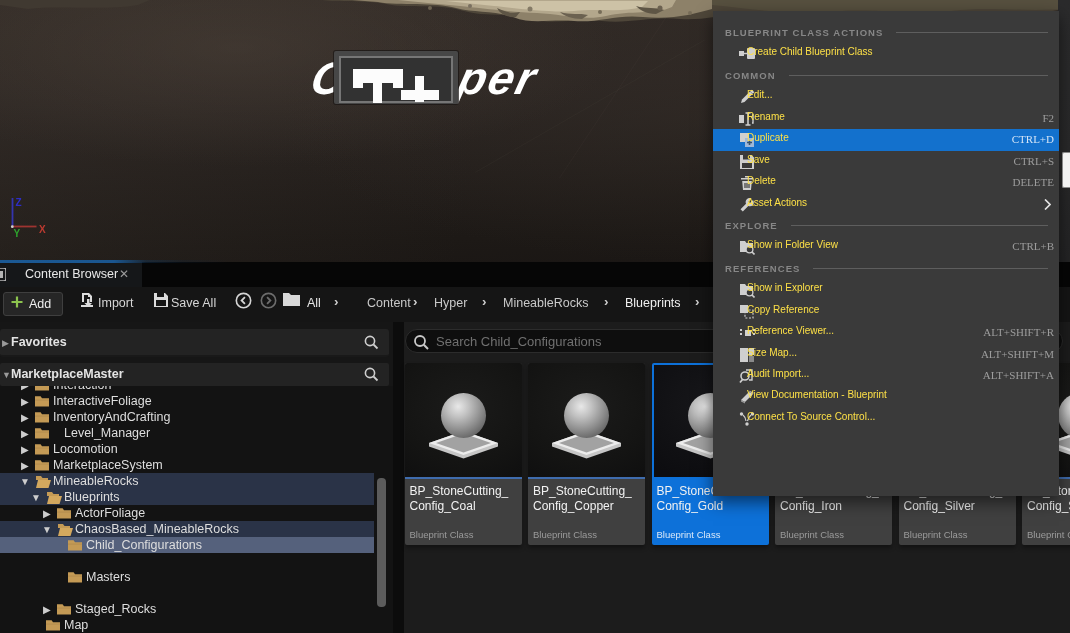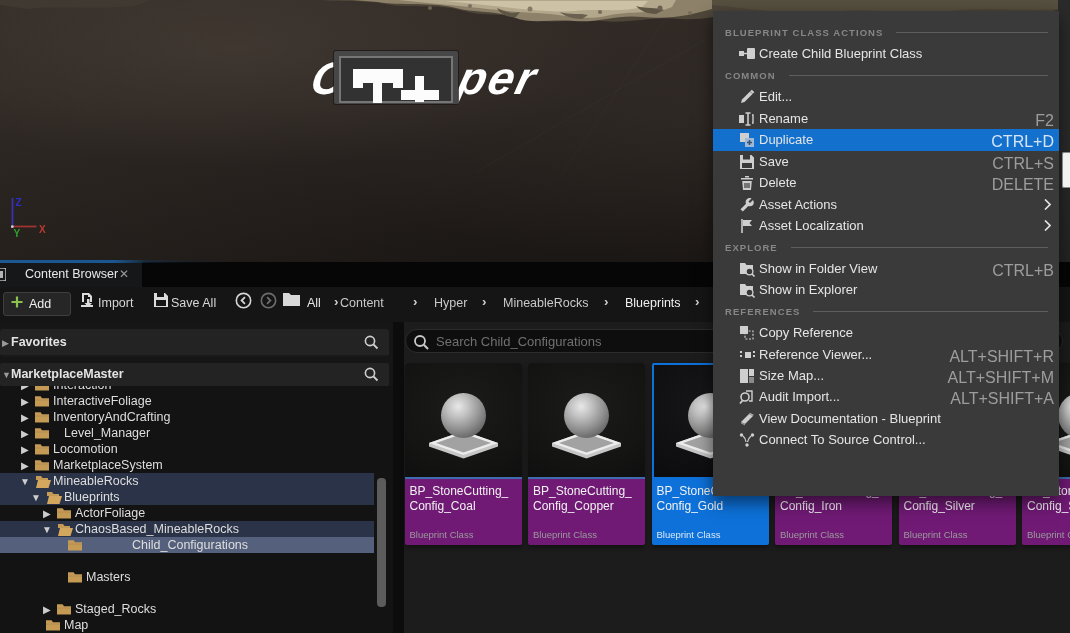--- a/index.html
+++ b/index.html
@@ -34,21 +34,21 @@
   #tabblue { left:0; top:260px; width:228px; height:2.5px;
     background:linear-gradient(90deg, #1b5994 0%, #1a5690 50%, rgba(20,58,96,.4) 64%, rgba(14,42,72,.18) 80%, rgba(10,35,60,0) 100%); }
   #tab { left:0; top:0; width:142px; height:25px; background:#151719;
     color:#e8e8e8; font-size:12.5px; line-height:25px; }
   #tab .tlabel { position:absolute; left:8px; top:0;margin-left:17px; }
   #tab .tclose { position:absolute; left:119px; top:0px; color:#9a9a9a; font-size:12px; }
 
   
   #toolbar { left:0; top:287px; width:1070px; height:35px; background:#151515;
     color:#d6d6d6; font-size:12.5px; }
-  #addbtn { left:3px; top:5px; width:68px; height:24px; background:#262626;
+  #addbtn { left:3px; top:5px; width:60px; height:24px; background:#262626;
     border:1px solid #3f3f3f; border-radius:3px; }
   #addbtn .plus { position:absolute; left:7px; top:3px; width:12px; height:12px; }
   #addbtn .albl { position:absolute; left:25px; top:4px; color:#efefef; }
   .tbitem { position:absolute; top:9px; }
   .tbicon { position:absolute; top:5px; }
   .crumb { position:absolute; top:9px; color:#c9c9c9; }
   .crumbsep { position:absolute; top:7px; color:#cfcfcf; font-size:13.5px; font-weight:bold; }
 
   
   #main { left:0; top:322px; width:1070px; height:311px; background:#131313; }
@@ -68,21 +68,21 @@
   #treescroll { left:377px; top:156px; width:9px; height:129px; background:#5c5c5c; border-radius:4px; }
 
   #divider { left:393px; top:0; width:11px; height:311px; background:#0c0c0c; }
   #rightpanel { left:404px; top:0; width:666px; height:311px; background:#1c1c1c; }
   #searchbox { left:1px; top:7px; width:658px; height:24px; background:#0e0e0e;
     border:1px solid #2c2c2c; border-radius:12px; }
   #searchbox .sicon { position:absolute; left:7px; top:4px; }
   #searchbox .stext { position:absolute; left:30px; top:4px; color:#707070; font-size:13px; }
 
   
-  .card { position:absolute; top:41px; width:117px; height:182px; background:#701a75;
+  .card { position:absolute; top:41px; width:117px; height:182px; background:#404040;
     border-radius:2px; overflow:hidden; box-shadow:0 3px 4px rgba(0,0,0,.35); }
   .thumb { position:absolute; left:0; top:0; width:117px; height:114px;
     background:radial-gradient(80% 70% at 50% 38%, #1b1b1a 0%, #141413 70%, #101010 100%); }
   .accent { position:absolute; left:0; top:114px; width:117px; height:2px; background:#3f6cae; }
   .sphere { position:absolute; left:36px; top:30px; width:45px; height:45px; border-radius:50%;
     background:radial-gradient(circle at 38% 30%, #e8e8e8 0%, #c2c2c2 25%, #8f8f8f 55%, #636363 80%, #565656 100%); }
   .ped { position:absolute; left:24px; top:68px; width:69px; height:28px; }
   .cname { position:absolute; left:5px; top:121px; width:108px; color:#f2f2f2;
     font-size:12px; line-height:14.5px; }
   .ctype { position:absolute; left:5px; top:166px; color:#9b9b9b; font-size:9.5px; }
@@ -94,22 +94,22 @@
 
   
   #menu { left:713px; top:11px; width:346px; height:485px; background:#3a3a3a;
     box-shadow:0 6px 16px rgba(0,0,0,.55); padding-top:11px; }
   .mrow { position:relative; height:21.45px; }
   .mrow.h { display:flex; align-items:center; padding:0 11px 0 12px; }
   .mhdr { color:#878787; font-size:9.5px; font-weight:bold; letter-spacing:1.05px;
     white-space:pre; transform:translateY(-0.5px); }
   .mrule { flex:1; height:1px; background:#5e5e5e; margin-left:13px; }
   .mico { position:absolute; left:26px; top:3px; width:16px; height:16px; }
-  .mlbl { position:absolute; left:46px; top:3px; color:#e5e5e5; font-size:13px; }
-  .mkey { position:absolute; right:5px; top:4px; color:#9d9d9d; font-size:16px; }
+  .mlbl { position:absolute; left:34px; top:3px; color:#fde047; font-size:10px; }
+  .mkey { position:absolute; right:5px; top:4px; color:#9d9d9d; font-size:11px;font-family:Liberation Serif, serif; }
   .mrow.hl { background:#1371cd;padding-left:45px; }
   .mrow.hl .mkey { color:#d5e5f7; }
   .msub { position:absolute; right:8px; top:5px; width:7px; height:11px; }
 
   #tooltipfrag { left:1062px; top:152px; width:8px; height:36px; background:#f2f2f2;
     border:1px solid #888; border-radius:2px 0 0 2px; border-right:none; }
 </style>
 </head>
 <body>
 <div id="stage">
@@ -190,21 +190,21 @@
     </svg>
     <svg class="tbicon" style="left:260px;top:5px;" width="17" height="17" viewBox="0 0 18 18">
       <circle cx="9" cy="9" r="7.6" fill="none" stroke="#6d6d6d" stroke-width="1.7"></circle>
       <path d="M7.5,5.5 L11,9 L7.5,12.5" fill="none" stroke="#6d6d6d" stroke-width="1.9"></path>
     </svg>
     <svg class="tbicon" style="left:283px;top:5px;" width="17" height="14" viewBox="0 0 17 14">
       <path d="M0,1 L6,1 L8,3 L17,3 L17,14 L0,14 Z" fill="#d8d8d8"></path>
     </svg>
     <div class="crumb" style="left:307px;color:#e4e4e4;">All</div>
     <div class="crumbsep" style="left:334px;">›</div>
-    <div class="crumb" style="left:340px;">Content</div>
+    <div class="crumb" style="left:367px;">Content</div>
     <div class="crumbsep" style="left:413px;">›</div>
     <div class="crumb" style="left:434px;">Hyper</div>
     <div class="crumbsep" style="left:482px;">›</div>
     <div class="crumb" style="left:503px;">MineableRocks</div>
     <div class="crumbsep" style="left:604px;">›</div>
     <div class="crumb" style="left:625px;color:#efefef;">Blueprints</div>
     <div class="crumbsep" style="left:695px;">›</div>
   </div>
 
   <div class="abs" id="main">
@@ -304,21 +304,21 @@
                 <path d="M1,1 L6,1 L7.5,3 L13,3 L13,5 L1,5 Z" fill="#c49a55"></path>
                 <path d="M3,5 L16,5 L13.5,13 L1,13 Z" fill="#d3a85e"></path>
               </svg></span>
             <span class="lbl" style="left:75px;">ChaosBased_MineableRocks</span>
           </div>
           <div class="trow hl-sel" style="top:151px;">
             <span class="fold" style="left:68px;"><svg width="14" height="12" viewBox="0 0 15 12">
                 <path d="M0,1 L6,1 L7.5,3 L15,3 L15,12 L0,12 Z" fill="#c49a55"></path>
                 <path d="M0,4.5 L15,4.5 L15,5.5 L0,5.5 Z" fill="#a8834a" opacity=".6"></path>
               </svg></span>
-            <span class="lbl" style="left:86px;margin-left:46px;">Child_Configurations</span>
+            <span class="lbl" style="left:86px;">Child_Configurations</span>
           </div>
           <div class="trow " style="top:183px;">
             <span class="fold" style="left:68px;"><svg width="14" height="12" viewBox="0 0 15 12">
                 <path d="M0,1 L6,1 L7.5,3 L15,3 L15,12 L0,12 Z" fill="#c49a55"></path>
                 <path d="M0,4.5 L15,4.5 L15,5.5 L0,5.5 Z" fill="#a8834a" opacity=".6"></path>
               </svg></span>
             <span class="lbl" style="left:86px;">Masters</span>
           </div>
           <div class="trow " style="top:215px;">
             <span class="arr" style="left:43px;">▶</span>
@@ -487,54 +487,44 @@
       </div>
       <div class="mrow">
         <span class="mico"><svg width="16" height="16" viewBox="0 0 16 16">
             <path d="M14,3 L11,6 L9.5,4.5 L12.5,1.5 C11,0.8 9,1 7.8,2.2 C6.6,3.4 6.3,5.2 7,6.7 L1.5,12.2 L3.8,14.5 L9.3,9 C10.8,9.7 12.6,9.4 13.8,8.2 C15,7 15.2,5 14,3 Z" fill="#cfcfcf"></path>
           </svg></span>
         <span class="mlbl">Asset Actions</span>
         <svg class="msub" viewBox="0 0 7 11">
           <path d="M1,0.5 L6,5.5 L1,10.5" fill="none" stroke="#e2e2e2" stroke-width="1.7"></path>
         </svg>
       </div>
-      <div class="mrow">
-        <span class="mico"><svg width="16" height="16" viewBox="0 0 16 16">
-            <path d="M3,1 L3,15" stroke="#cfcfcf" stroke-width="1.6"></path>
-            <path d="M4,2 L13,2 L10.5,5 L13,8 L4,8 Z" fill="#cfcfcf"></path>
-          </svg></span>
-        <span class="mlbl">Asset Localization</span>
-        <svg class="msub" viewBox="0 0 7 11">
-          <path d="M1,0.5 L6,5.5 L1,10.5" fill="none" stroke="#e2e2e2" stroke-width="1.7"></path>
-        </svg>
-      </div>
       <div class="mrow h">
         <span class="mhdr">EXPLORE</span>
         <div class="mrule"></div>
       </div>
       <div class="mrow">
         <span class="mico"><svg width="16" height="16" viewBox="0 0 16 16">
             <path d="M1,2 L6,2 L7.5,4 L14,4 L14,13 L1,13 Z" fill="#cfcfcf"></path>
             <circle cx="10.5" cy="10.5" r="3.4" fill="#383838" stroke="#cfcfcf" stroke-width="1.3"></circle>
             <line x1="13" y1="13" x2="15.5" y2="15.5" stroke="#cfcfcf" stroke-width="1.6"></line>
           </svg></span>
         <span class="mlbl">Show in Folder View</span>
         <span class="mkey">CTRL+B</span>
       </div>
+      <div class="mrow h">
+        <span class="mhdr">REFERENCES</span>
+        <div class="mrule"></div>
+      </div>
       <div class="mrow">
         <span class="mico"><svg width="16" height="16" viewBox="0 0 16 16">
             <path d="M1,2 L6,2 L7.5,4 L14,4 L14,13 L1,13 Z" fill="#cfcfcf"></path>
             <circle cx="10.5" cy="10.5" r="3.4" fill="#383838" stroke="#cfcfcf" stroke-width="1.3"></circle>
             <line x1="13" y1="13" x2="15.5" y2="15.5" stroke="#cfcfcf" stroke-width="1.6"></line>
           </svg></span>
         <span class="mlbl">Show in Explorer</span>
-      </div>
-      <div class="mrow h">
-        <span class="mhdr">REFERENCES</span>
-        <div class="mrule"></div>
       </div>
       <div class="mrow">
         <span class="mico"><svg width="16" height="16" viewBox="0 0 16 16">
             <rect x="1" y="1" width="8" height="8" fill="#cfcfcf"></rect>
             <path d="M6,6 L14,6 L14,14 L6,14 Z" fill="none" stroke="#cfcfcf" stroke-width="1.2" stroke-dasharray="2 1.6"></path>
           </svg></span>
         <span class="mlbl">Copy Reference</span>
       </div>
       <div class="mrow">
         <span class="mico"><svg width="16" height="16" viewBox="0 0 16 16">

